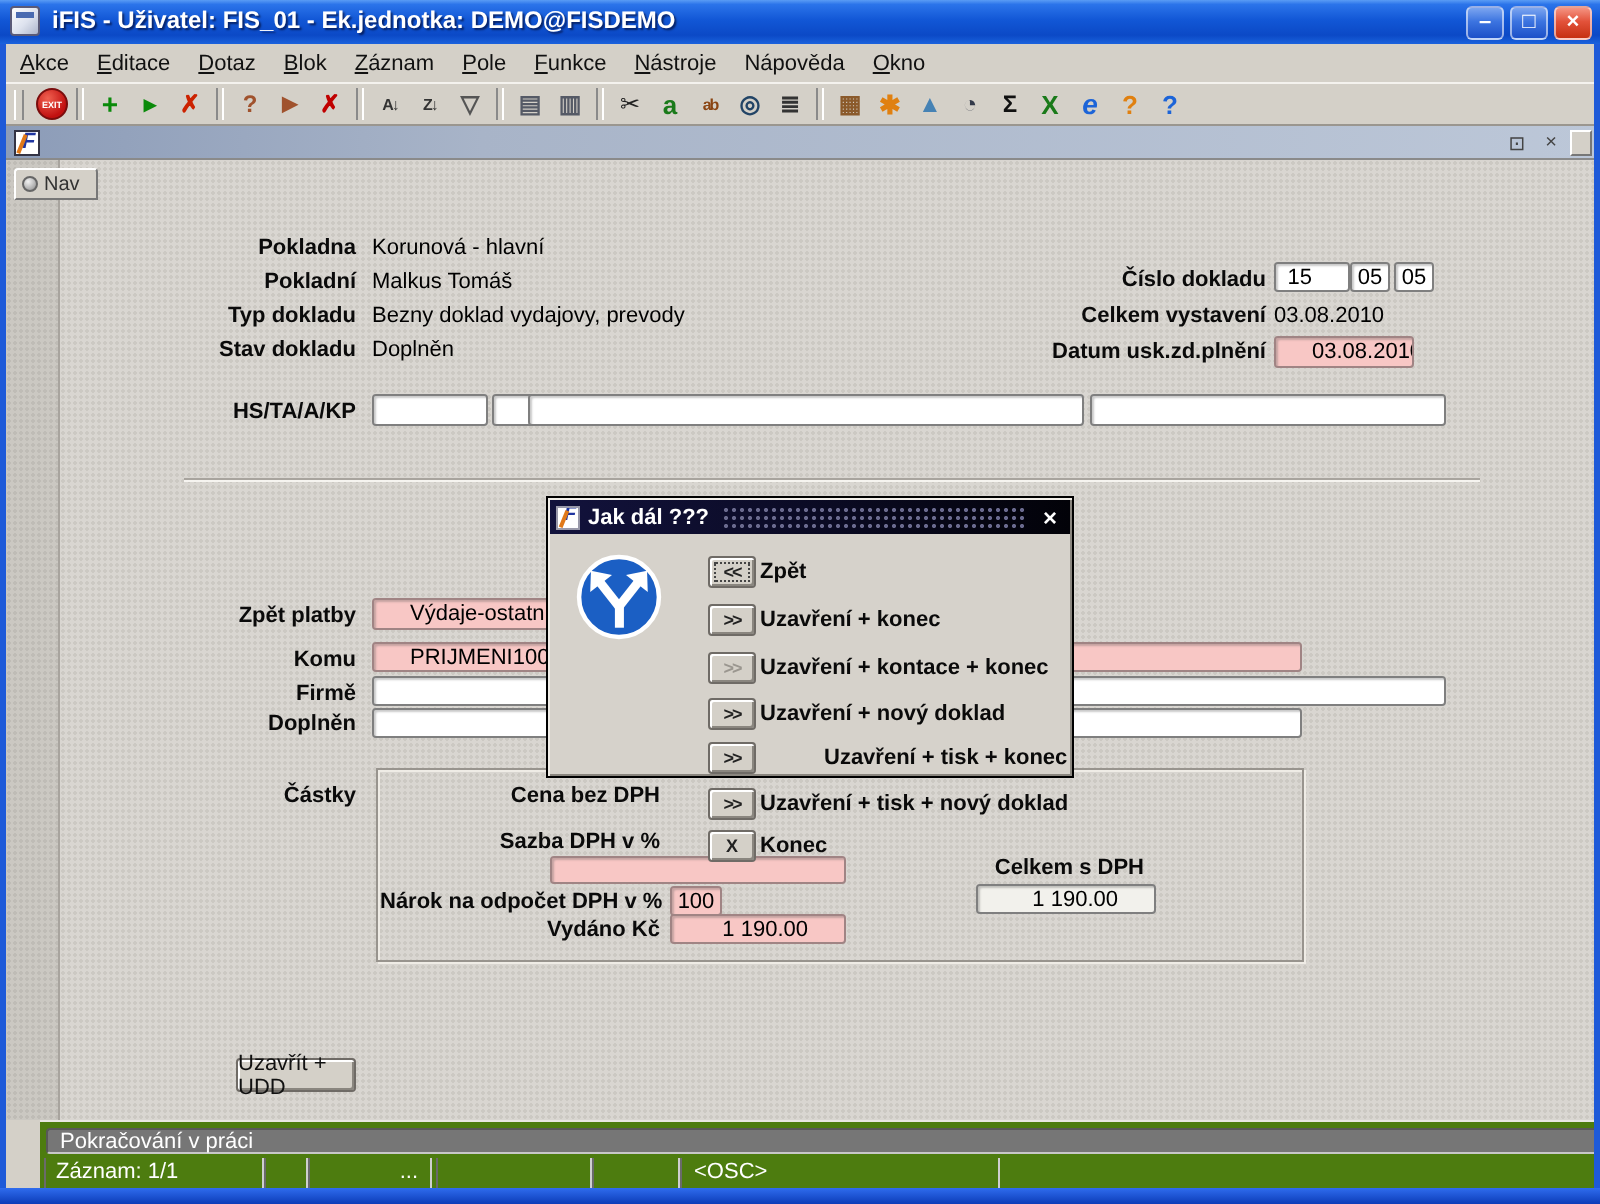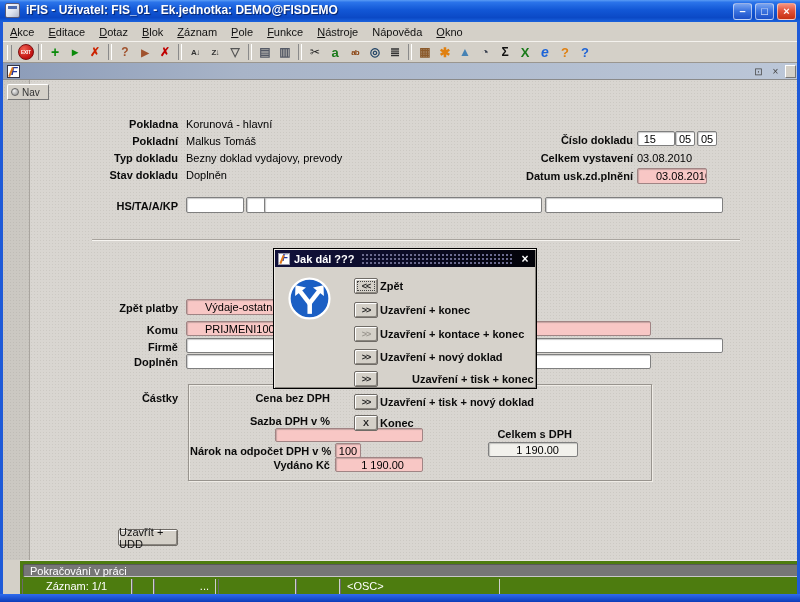--- a/index.html
+++ b/index.html
@@ -309,21 +309,21 @@
     <span class="dlg-btn" style="top:122px;" data-name="uzavreni-tisk-konec-button">&gt;&gt;</span>
     <span class="dlg-lbl" style="top:124px;margin-left:32px;" data-name="uzavreni-tisk-konec-label">Uzavření + tisk + konec</span>
     <span class="dlg-btn" style="top:145px;" data-name="uzavreni-tisk-novy-doklad-button">&gt;&gt;</span>
     <span class="dlg-lbl" style="top:147px;" data-name="uzavreni-tisk-novy-doklad-label">Uzavření + tisk + nový doklad</span>
     <span class="dlg-btn" style="top:166px;letter-spacing:0;" data-name="konec-button">X</span>
     <span class="dlg-lbl" style="top:168px;" data-name="konec-label">Konec</span>
   </div>
 
   <div class="statusbar" data-name="statusbar">
     <div class="st-row1" data-name="status-message">Pokračování v práci</div>
-    <div class="st-cell" style="left:2px;width:110px;padding-left:23px;" data-name="record-indicator">Záznam: 1/1</div>
+    <div class="st-cell" style="left:2px;width:110px;padding-left:5px;" data-name="record-indicator">Záznam: 1/1</div>
     <div class="st-cell" style="left:112px;width:22px;" data-name="status-cell"></div>
     <div class="st-cell" style="left:134px;width:62px;text-align:right;padding-right:6px;" data-name="status-dots-cell">...</div>
     <div class="st-cell" style="left:198px;width:78px;" data-name="status-cell"></div>
     <div class="st-cell" style="left:276px;width:44px;" data-name="status-cell"></div>
     <div class="st-cell" style="left:320px;width:160px;padding-left:6px;" data-name="osc-indicator">&lt;OSC&gt;</div>
   </div>
 
   <div class="frame-side" style="left:0;" data-name="window-frame-left"></div>
   <div class="frame-side" style="left:797px;" data-name="window-frame-right"></div>
   <div class="frame-bottom" data-name="window-frame-bottom"></div>

